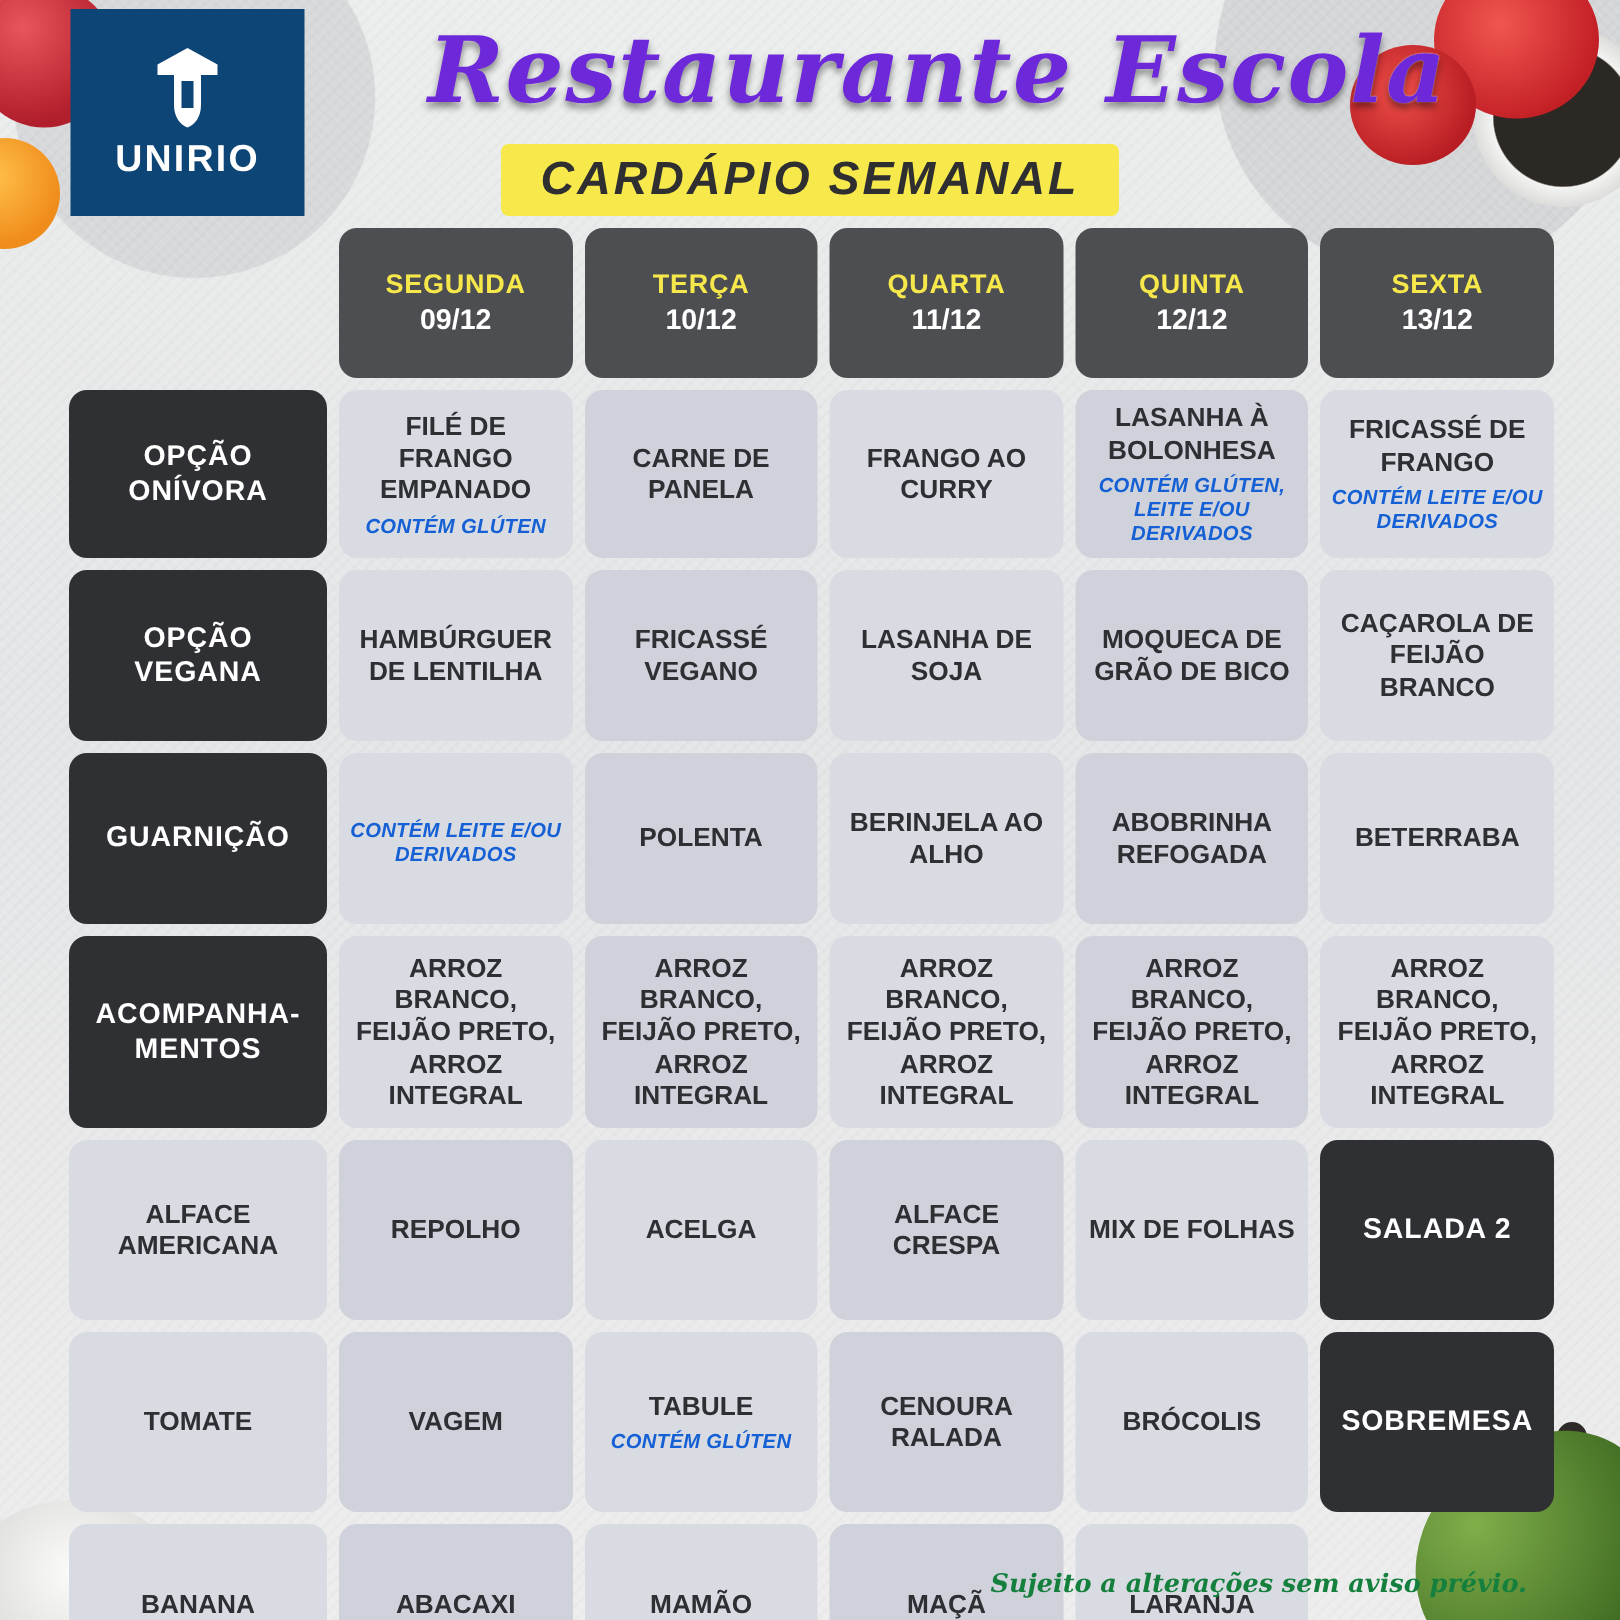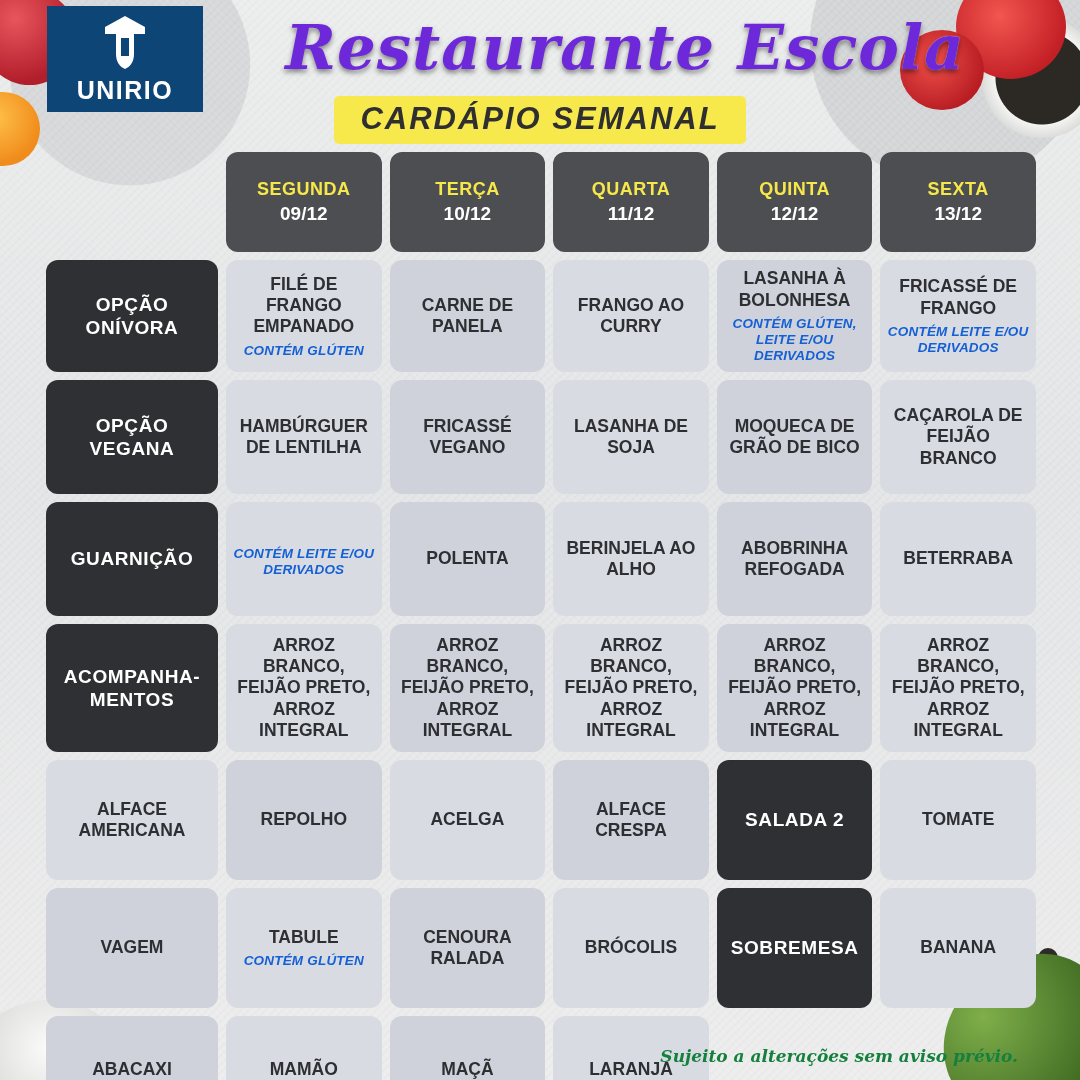--- a/index.html
+++ b/index.html
@@ -36,21 +36,21 @@
   .pepper-br{right:22px;bottom:112px;width:20px;height:20px;border-radius:50%;background:#2e2a28;}
   .pepper-br2{right:52px;bottom:128px;width:16px;height:16px;border-radius:50%;background:#7a2126;}
   .pepper-br3{right:40px;bottom:92px;width:14px;height:14px;border-radius:50%;background:#3b5326;}
   .leaf-br{right:-30px;bottom:-30px;width:170px;height:150px;border-radius:60% 40% 55% 45%;background:radial-gradient(circle at 30% 30%,#7fae4a,#3f6b22 75%);transform:rotate(-18deg);}
   .rice-bl{left:-26px;bottom:-40px;width:150px;height:120px;border-radius:50%;background:radial-gradient(circle at 50% 40%,#fbfbfa,#d9d9d7 75%);}
   .apple-bl{left:104px;bottom:-44px;width:96px;height:92px;background:radial-gradient(circle at 35% 32%,#ef9aa3,#c94d5e 72%);border-radius:50%;}
 
   
   .header{position:relative;height:150px;}
   .logo{
-    position:absolute;left:47px;top:6px;width:156px;height:106px;
+    position:absolute;left:47px;top:6px;width:156px;height:138px;
     background:#0d4576;display:flex;flex-direction:column;
     align-items:center;justify-content:center;gap:4px;
   }
   .logo svg{display:block;}
   .logo-word{
     color:#fff;font-weight:bold;font-size:25px;letter-spacing:1.5px;
     font-family:"Liberation Sans", sans-serif;
   }
   .title{
     position:absolute;left:210px;right:40px;top:12px;text-align:center;
@@ -227,20 +227,23 @@
     </div>
     <div class="cell item alt" style="min-height: 104px;">
       <div class="itemtext">REPOLHO</div>
     </div>
     <div class="cell item" style="min-height: 104px;">
       <div class="itemtext">ACELGA</div>
     </div>
     <div class="cell item alt" style="min-height: 104px;">
       <div class="itemtext">ALFACE CRESPA</div>
     </div>
+    <div class="cell item" style="min-height: 104px;">
+      <div class="itemtext">MIX DE FOLHAS</div>
+    </div>
     <div class="cell rowlabel" style="min-height: 104px;">SALADA 2</div>
     <div class="cell item" style="min-height: 104px;">
       <div class="itemtext">TOMATE</div>
     </div>
     <div class="cell item alt" style="min-height: 104px;">
       <div class="itemtext">VAGEM</div>
     </div>
     <div class="cell item" style="min-height: 104px;">
       <div class="itemtext">TABULE</div>
       <div class="warn">CONTÉM GLÚTEN</div>

